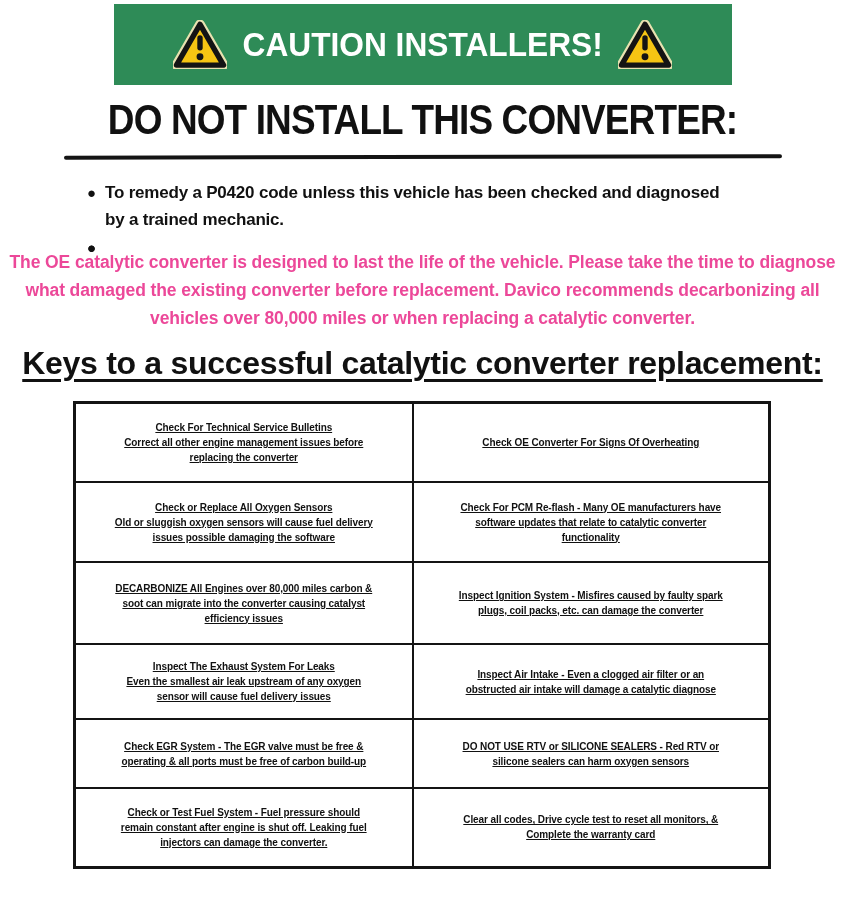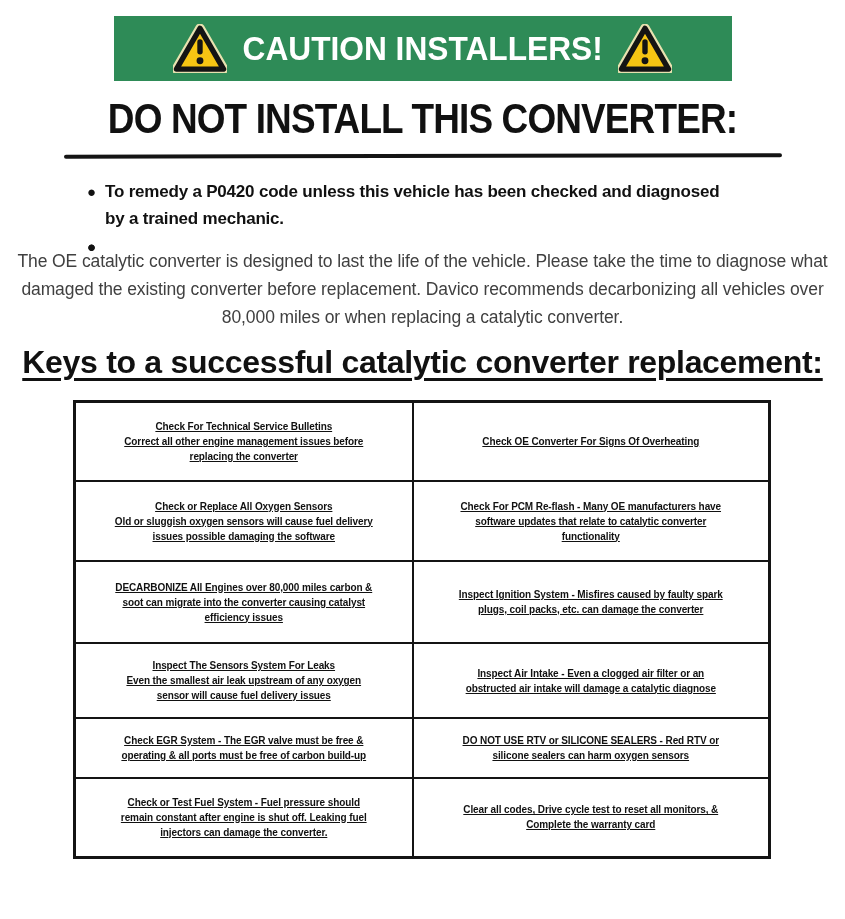--- a/index.html
+++ b/index.html
@@ -11,21 +11,21 @@
   html,body{margin:0;padding:0;}
   body{
     width:845px;height:919px;background:#ffffff;
     font-family:"Liberation Sans", sans-serif;color:var(--text-dark);
     overflow:hidden;
   }
   .page{width:845px;height:919px;position:relative;}
 
   
   .banner{
-    width:618px;height:65px;margin:16px auto;
+    width:618px;height:81px;margin:4px auto;
     background:var(--banner-green);
     display:flex;align-items:center;justify-content:center;gap:8px;
   }
   .banner-title{
     color:#ffffff;font-weight:bold;font-size:33px;line-height:1;
     letter-spacing:0px;transform:scaleX(0.96);white-space:nowrap;
   }
   .warn-svg{display:block;}
   .tri-fill{fill:var(--triangle-yellow);}
 
@@ -48,21 +48,21 @@
     letter-spacing:-0.2px;
   }
   .warning-list li{position:relative;padding-left:19px;}
   .warning-list li .bullet{
     position:absolute;left:1px;top:0;font-size:15px;
   }
 
   
   .intro{
     margin:14px auto 0;width:836px;text-align:center;
-    font-size:17.5px;line-height:28px;color:#404040;letter-spacing:-0.1px;
+    font-size:17.5px;line-height:28px;color:#ec4899;letter-spacing:-0.1px;font-weight:bold;
   }
 
   
   .keys-heading{
     margin:13px 0 0 0;text-align:center;
     font-size:32px;font-weight:bold;letter-spacing:-0.3px;
     text-decoration:underline;text-decoration-thickness:2.5px;text-underline-offset:5px;
   }
 
   
@@ -71,21 +71,21 @@
     border:3px solid #141414;
   }
   table.tips td{
     border:2.5px solid #141414;
     font-weight:bold;font-size:10px;line-height:1.5;
     text-align:center;vertical-align:middle;
     padding:4px 23px;white-space:pre-line;letter-spacing:-0.1px;text-decoration:underline;
   }
   td.cell-large{font-size:15.5px;line-height:1.4;letter-spacing:-0.2px;}
   tr.r0{height:80px;} tr.r1{height:80px;} tr.r2{height:82px;}
-  tr.r3{height:75px;} tr.r4{height:60px;} tr.r5{height:79px;}
+  tr.r3{height:75px;} tr.r4{height:69px;} tr.r5{height:79px;}
 </style>
 </head>
 <body>
 
 <div class="page">
 
   <div class="banner">
     <span>
       <svg class="warn-svg" viewBox="0 0 110 100" width="54" height="49" aria-hidden="true">
         <polygon points="55,9 103,92 7,92" fill="none" stroke="#e8e2b0" stroke-width="20" stroke-linejoin="round"></polygon>
@@ -146,21 +146,21 @@
 functionality</td>
       </tr>
       <tr class="r2">
         <td>DECARBONIZE All Engines over 80,000 miles carbon &amp;
 soot can migrate into the converter causing catalyst
 efficiency issues</td>
         <td>Inspect Ignition System - Misfires caused by faulty spark
 plugs, coil packs, etc. can damage the converter</td>
       </tr>
       <tr class="r3">
-        <td>Inspect The Sensors System For Leaks
+        <td>Inspect The Exhaust System For Leaks
 Even the smallest air leak upstream of any oxygen
 sensor will cause fuel delivery issues</td>
         <td>Inspect Air Intake - Even a clogged air filter or an
 obstructed air intake will damage a catalytic diagnose</td>
       </tr>
       <tr class="r4">
         <td>Check EGR System - The EGR valve must be free &amp;
 operating &amp; all ports must be free of carbon build-up</td>
         <td>DO NOT USE RTV or SILICONE SEALERS - Red RTV or
 silicone sealers can harm oxygen sensors</td>

